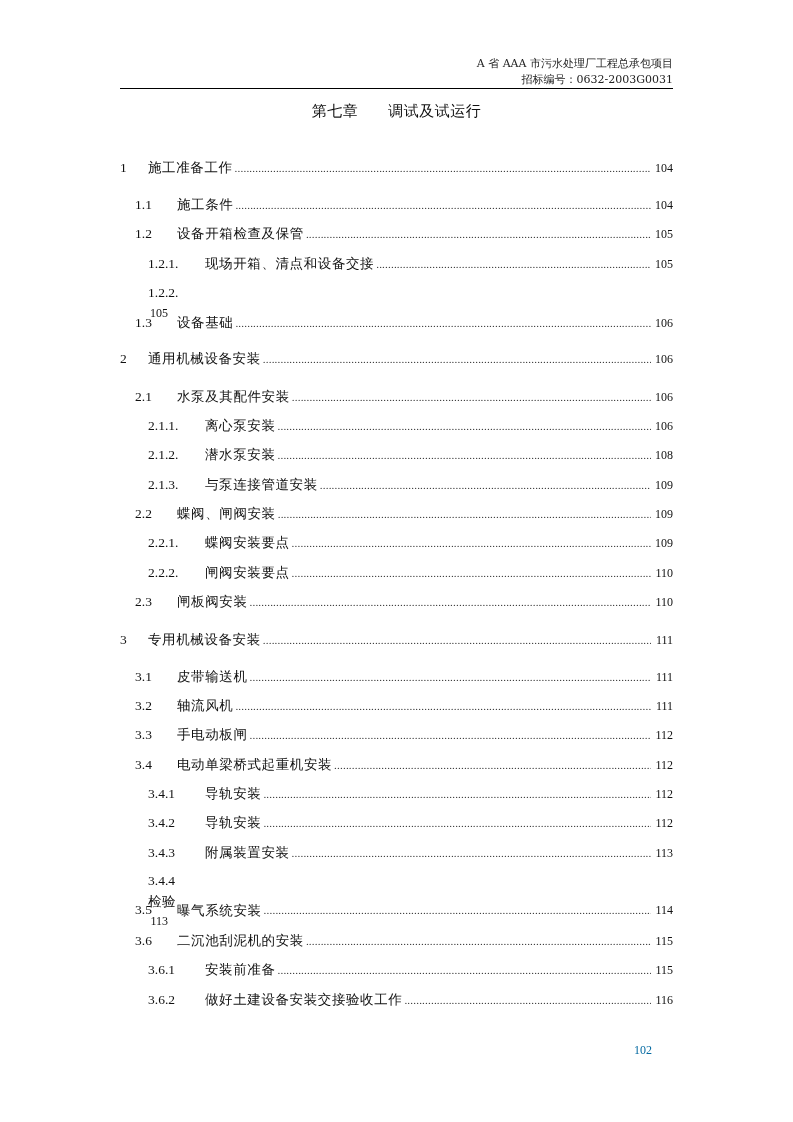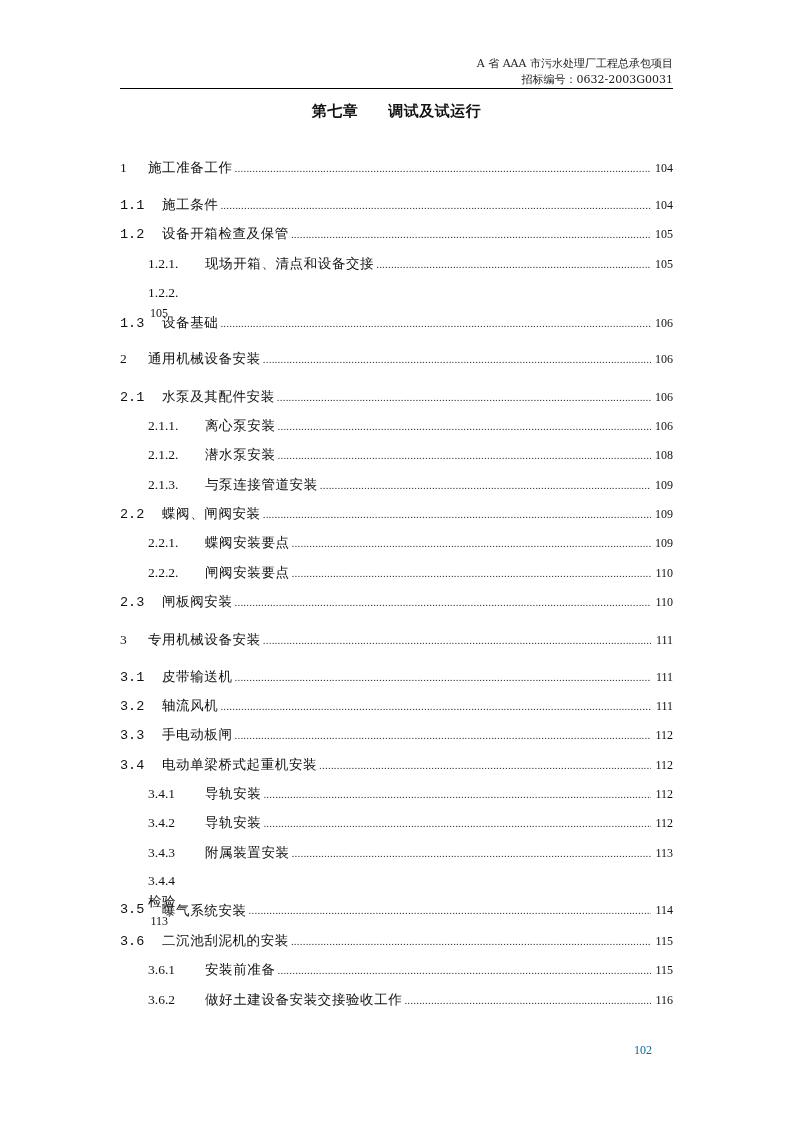--- a/index.html
+++ b/index.html
@@ -3,35 +3,35 @@
   <meta charset="utf-8">
   <style>
     html, body { margin: 0; padding: 0; background: #ffffff; }
     body { width: 793px; height: 1122px; position: relative; overflow: hidden;
            font-family: "DejaVu Serif", "Liberation Serif", serif; color: #111; }
     .header { position: absolute; right: 120px; top: 56px; text-align: right;
               font-size: 11px; line-height: 16px; color: #222; }
     .header-rule { position: absolute; left: 120px; top: 88px; width: 553px; height: 0;
                    border-top: 1.3px solid #000; }
     .title { position: absolute; left: 0; width: 793px; top: 102px; text-align: center;
-             font-size: 15px; font-weight: bold; letter-spacing: 0.5px; }
+             font-size: 15px; font-weight: normal; letter-spacing: 0.5px; }
     .title .gap { display: inline-block; width: 30px; }
     .toc { position: absolute; left: 120px; width: 553px; top: 0; }
     .entry { position: absolute; left: 0; width: 553px; height: 20px; display: flex;
              align-items: baseline; font-size: 13.5px; line-height: 20px; }
     .num { font-family: "Liberation Serif", serif; font-size: 13.5px; flex: none; }
     .label { flex: none; white-space: nowrap; letter-spacing: 0.6px; }
     .leader { flex: 1 1 auto; overflow: hidden; white-space: nowrap; margin: 0 2px;
               font-family: "Liberation Serif", serif; font-size: 11px; color: #333;
               letter-spacing: 0.2px; }
     .leader::before { content: "................................................................................................................................................................................................................................................................................................................................................"; }
     .page { flex: none; font-family: "Liberation Serif", serif; font-size: 12px;
             text-align: right; min-width: 20px; }
     .l1 .num { width: 28px; }
-    .l2 .num { width: 42px; font-family: Liberation Mono, monospace; }
+    .l2 .num { margin-left: 15px; width: 42px; }
     .l3 .num { margin-left: 28px; width: 57px; }
     .footer-page { position: absolute; left: 634px; top: 1043px; font-size: 12px;
                    font-family: Liberation Serif, serif; color: #0369a1; }
   </style>
 </head>
 <body>
 
 <div class="header">
   <div>A 省 AAA 市污水处理厂工程总承包项目</div>
   <div>招标编号：0632-2003G0031</div>

